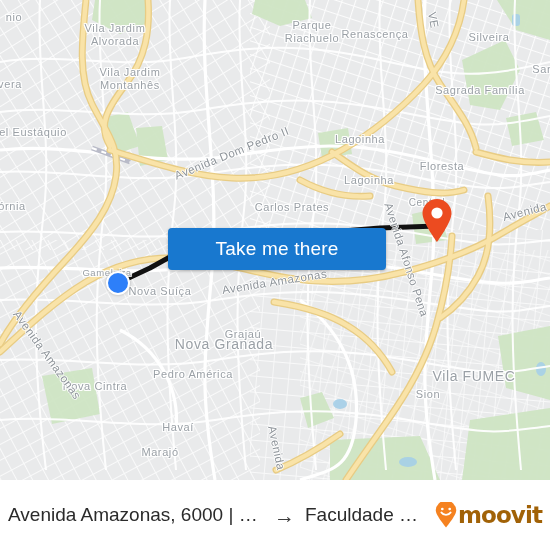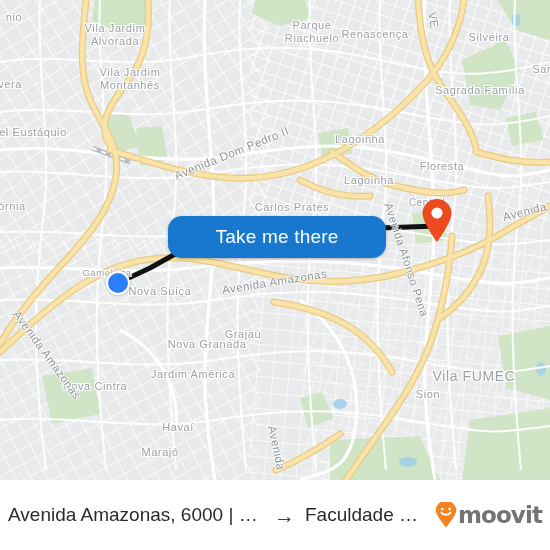--- a/index.html
+++ b/index.html
@@ -73,25 +73,25 @@
   }
   #dest-marker {
     position: absolute;
     left: 421px; top: 198px;
     width: 32px; height: 45px;
   }
 
   
   #take-me-there {
     position: absolute;
-    left: 168px; top: 216px;
+    left: 168px; top: 228px;
     width: 218px; height: 42px;
     background: #1878cf;
     border: none;
-    border-radius: 14px;
+    border-radius: 4px;
     color: #ffffff;
     font-family: "Liberation Sans", sans-serif;
     font-size: 19px;
     letter-spacing: .2px;
     cursor: pointer;
     box-shadow: 0 1px 3px rgba(0,0,0,.28);
     display: flex;
     align-items: center;
     justify-content: center;
     padding: 0;
@@ -144,21 +144,21 @@
     display: flex;
     align-items: center;
     gap: 1px;
     flex: 0 0 auto;
     margin-left: 6px;
   }
   #moovit-wordmark {
     font-family: "DejaVu Sans", sans-serif;
     font-size: 23px;
     font-weight: bold;
-    color: #737373;
+    color: #a16207;
     letter-spacing: -0.9px;
     line-height: 1;
   }
 </style>
 </head>
 <body>
 
 <div id="app">
 
   <div id="map">
@@ -309,22 +309,22 @@
         <div class="map-label" style="left: 33px; top: 132px; font-size: 11px;">el Eustáquio</div>
         <div class="map-label" style="left: 360px; top: 139px; font-size: 11px;">Lagoinha</div>
         <div class="map-label" style="left: 369px; top: 180px; font-size: 11px;">Lagoinha</div>
         <div class="map-label" style="left: 442px; top: 166px; font-size: 11px;">Floresta</div>
         <div class="map-label" style="left: 292px; top: 207px; font-size: 11px;">Carlos Prates</div>
         <div class="map-label" style="left: 427px; top: 203px; font-size: 10px;">Central</div>
         <div class="map-label" style="left: 12px; top: 206px; font-size: 11px;">órnia</div>
         <div class="map-label" style="left: 107px; top: 273px; font-size: 9.5px;">Gameleira</div>
         <div class="map-label" style="left: 160px; top: 291px; font-size: 11px;">Nova Suíça</div>
         <div class="map-label" style="left: 243px; top: 326px; font-size: 11px; margin-top: 8px;">Grajaú</div>
-        <div class="map-label" style="left: 207px; top: 344px; font-size: 11px;">Nova Granada</div>
-        <div class="map-label" style="left: 193px; top: 374px; font-size: 11px;">Jardim América</div>
+        <div class="map-label" style="left: 224px; top: 344px; font-size: 14px;">Nova Granada</div>
+        <div class="map-label" style="left: 193px; top: 374px; font-size: 11px;">Pedro América</div>
         <div class="map-label" style="left: 95px; top: 386px; font-size: 11px;">Nova Cintra</div>
         <div class="map-label" style="left: 474px; top: 376px; font-size: 14px;">Vila FUMEC</div>
         <div class="map-label" style="left: 428px; top: 394px; font-size: 11px;">Sion</div>
         <div class="map-label" style="left: 178px; top: 427px; font-size: 11px;">Havaí</div>
         <div class="map-label" style="left: 160px; top: 452px; font-size: 11px;">Marajó</div>
       </div>
 
     <div id="road-labels">
         <div class="road-label" style="left: 175px; top: 170px; transform: rotate(-22deg);">Avenida Dom Pedro II</div>
         <div class="road-label" style="left: 222px; top: 284px; transform: rotate(-9deg);">Avenida Amazonas</div>

